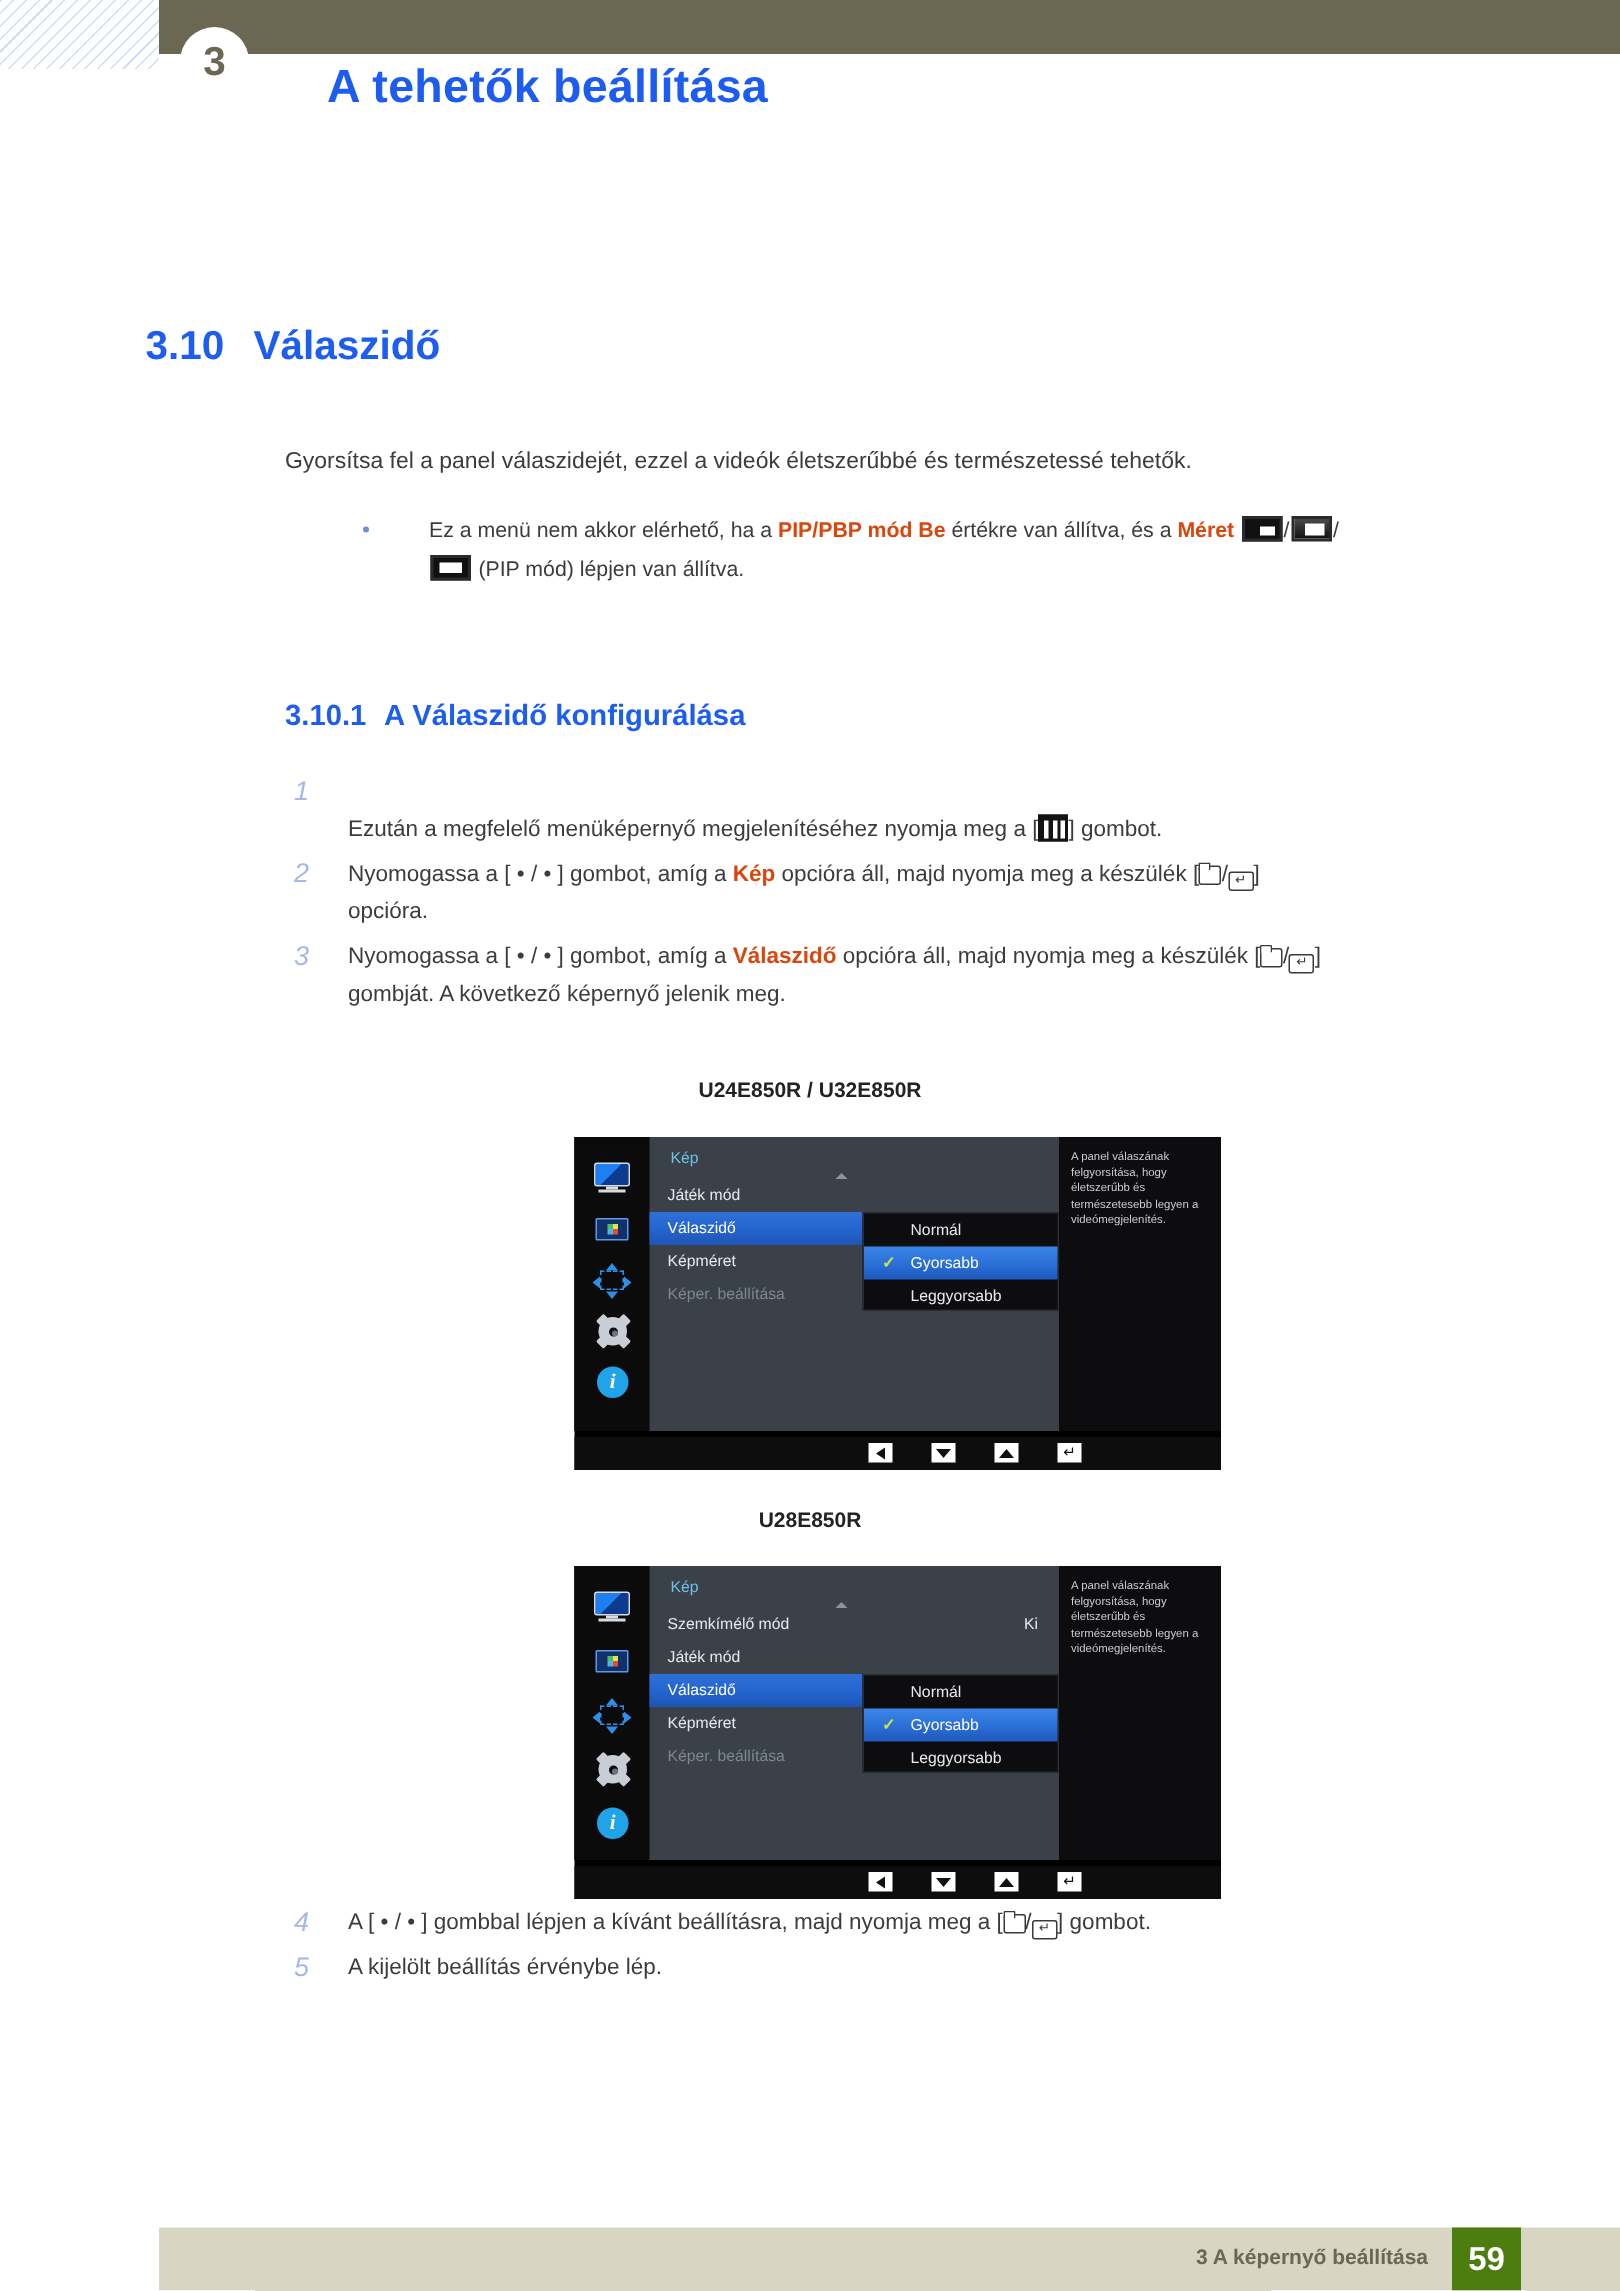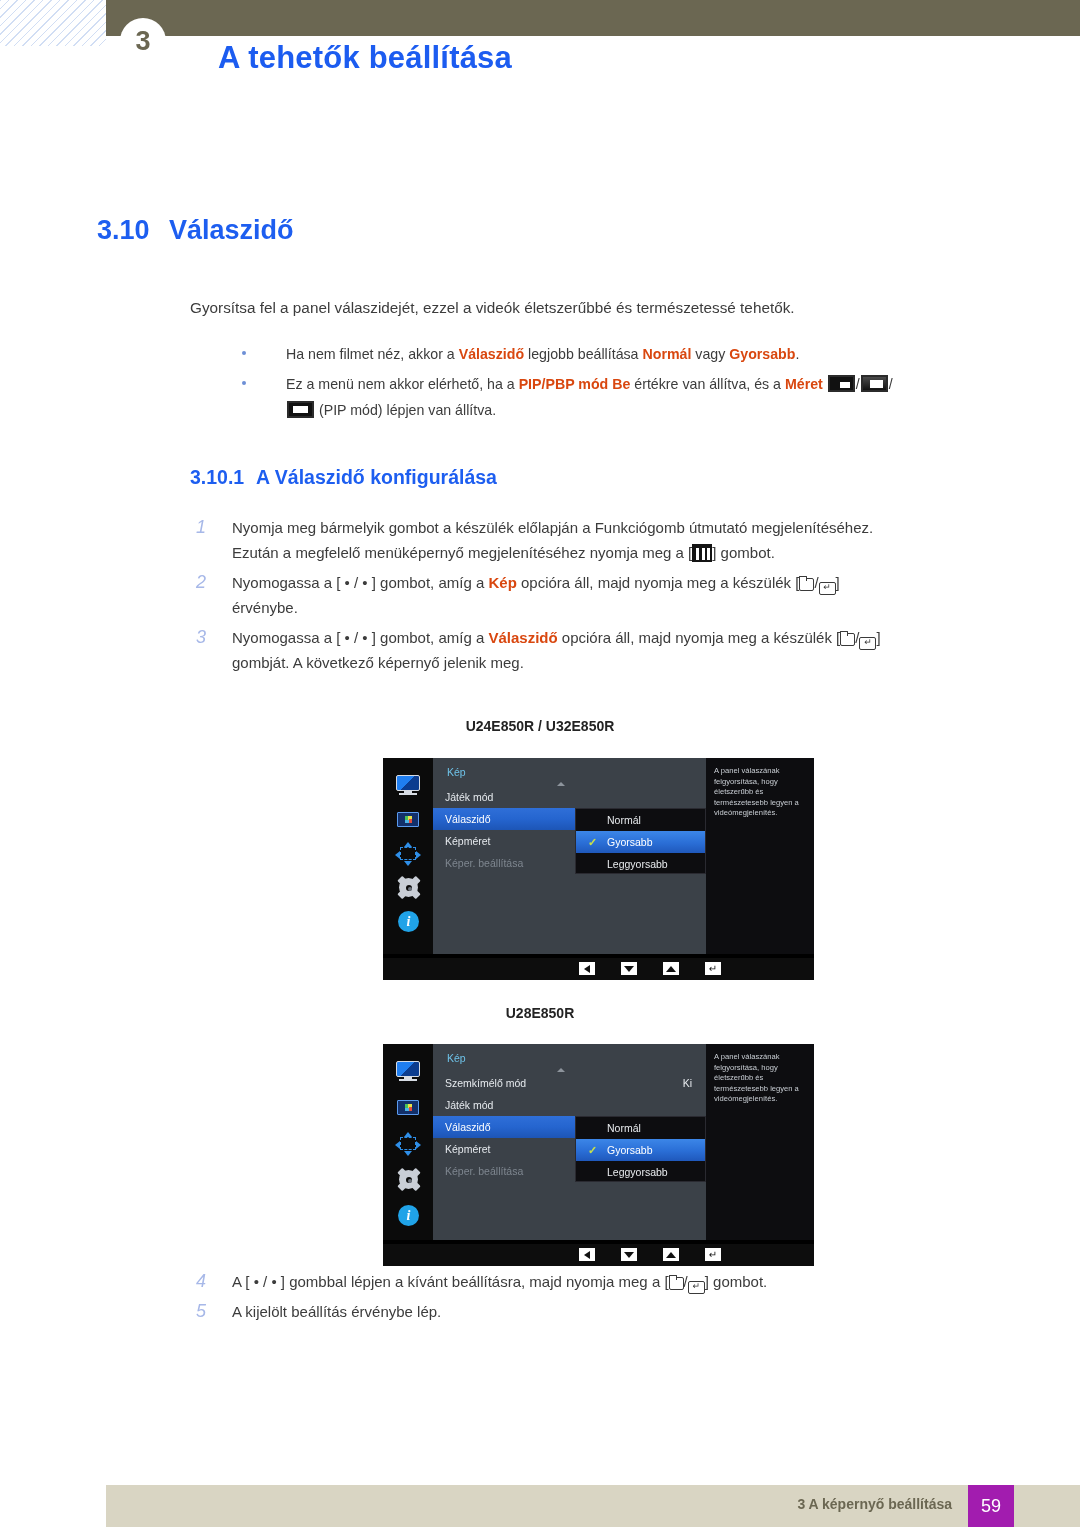--- a/index.html
+++ b/index.html
@@ -301,66 +301,63 @@
   .ftr-bar{
     position:absolute;left:106px;top:1485px;width:974px;height:42px;
     background:#d9d5c3;
   }
   .ftr-txt{
     position:absolute;right:128px;top:1496px;
     color:#6b6752;font-size:14px;font-weight:bold;
   }
   .ftr-page{
     position:absolute;left:968px;top:1485px;width:46px;height:42px;
-    background:#a21caf;color:#fff;
+    background:#4d7c0f;color:#fff;
     display:flex;align-items:center;justify-content:center;
-    font-size:18px;font-weight:normal;
+    font-size:22px;font-weight:bold;
   }
 </style>
 </head>
 <body>
 
 <div class="stripes"></div>
 <div class="hdr-bar"></div>
 <div class="hdr-num-wrap">
   <div class="hdr-num">3</div>
 </div>
 <div class="hdr-title">A tehetők beállítása</div>
 
 <div class="h2">
   <span class="h2num">3.10</span><span>Válaszidő</span>
 </div>
 
 <div class="intro">Gyorsítsa fel a panel válaszidejét, ezzel a videók életszerűbbé és természetessé tehetők.</div>
 
 <ul class="bullets">
   <li>
-    <span class="dot"></span><span>Ha nem filmet néz, akkor a </span><span class="red">Válaszidő</span><span> legjobb beállítása </span><span class="red">Normál</span><span> vagy </span><span class="red">Gyorsabb</span><span>.</span>
-  </li>
-  <li>
     <span class="dot"></span><span>Ez a menü nem akkor elérhető, ha a </span><span class="red">PIP/PBP mód Be</span><span> értékre van állítva, és a </span><span class="red">Méret</span>
     <span class="ico-pip small"><i></i></span><span>/</span><span class="ico-pip med"><i></i></span><span>/</span><br>
     <span class="ico-pip big"><i></i></span><span> (PIP mód) lépjen van állítva.</span>
   </li>
 </ul>
 
 <div class="h3">
   <span class="h3num">3.10.1</span><span>A Válaszidő konfigurálása</span>
 </div>
 
 <ol class="steps first">
   <li>
     <span class="n">1</span>
-    <span>Nyomja meg bármelyik gombot a készülék előlapján a Funkciógomb útmutató megjelenítéséhez.</span><br>
+    <br>
     <span>Ezután a megfelelő menüképernyő megjelenítéséhez nyomja meg a [</span><span class="ico-menu"><i></i><i></i><i></i></span><span>] gombot.</span>
   </li>
   <li>
     <span class="n">2</span>
     <span>Nyomogassa a [ • / • ] gombot, amíg a </span><span class="red">Kép</span><span> opcióra áll, majd nyomja meg a készülék [</span><span class="ico-sq"></span><span>/</span><span class="ico-ret"><span>↵</span></span><span>]</span><br>
-    <span>érvénybe.</span>
+    <span>opcióra.</span>
   </li>
   <li>
     <span class="n">3</span>
     <span>Nyomogassa a [ • / • ] gombot, amíg a </span><span class="red">Válaszidő</span><span> opcióra áll, majd nyomja meg a készülék [</span><span class="ico-sq"></span><span>/</span><span class="ico-ret"><span>↵</span></span><span>]</span><br>
     <span>gombját. A következő képernyő jelenik meg.</span>
   </li>
 </ol>
 
 <div class="fig-label fig1-label">U24E850R / U32E850R</div>
 

